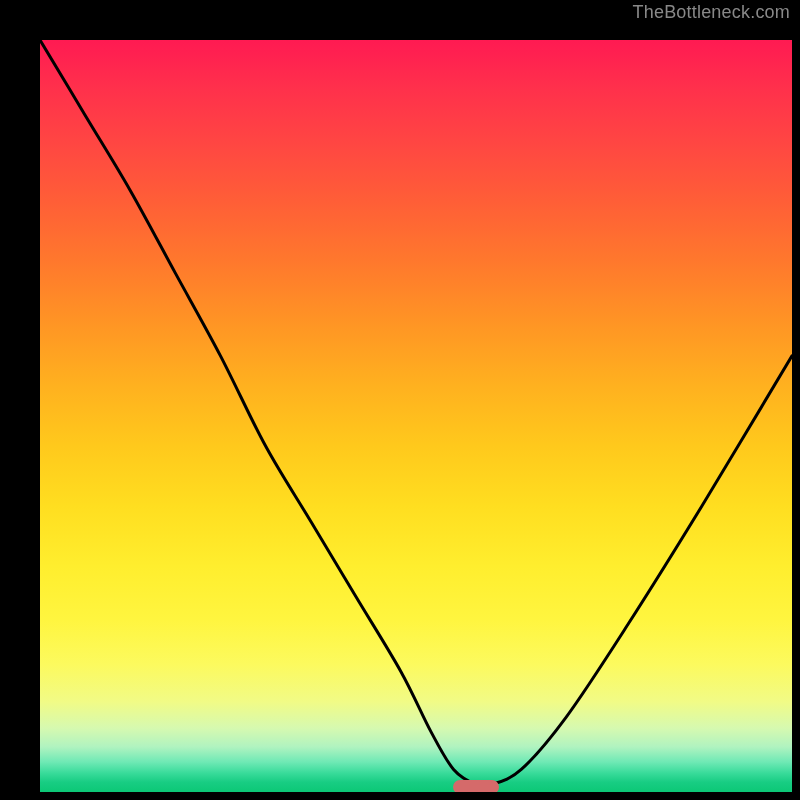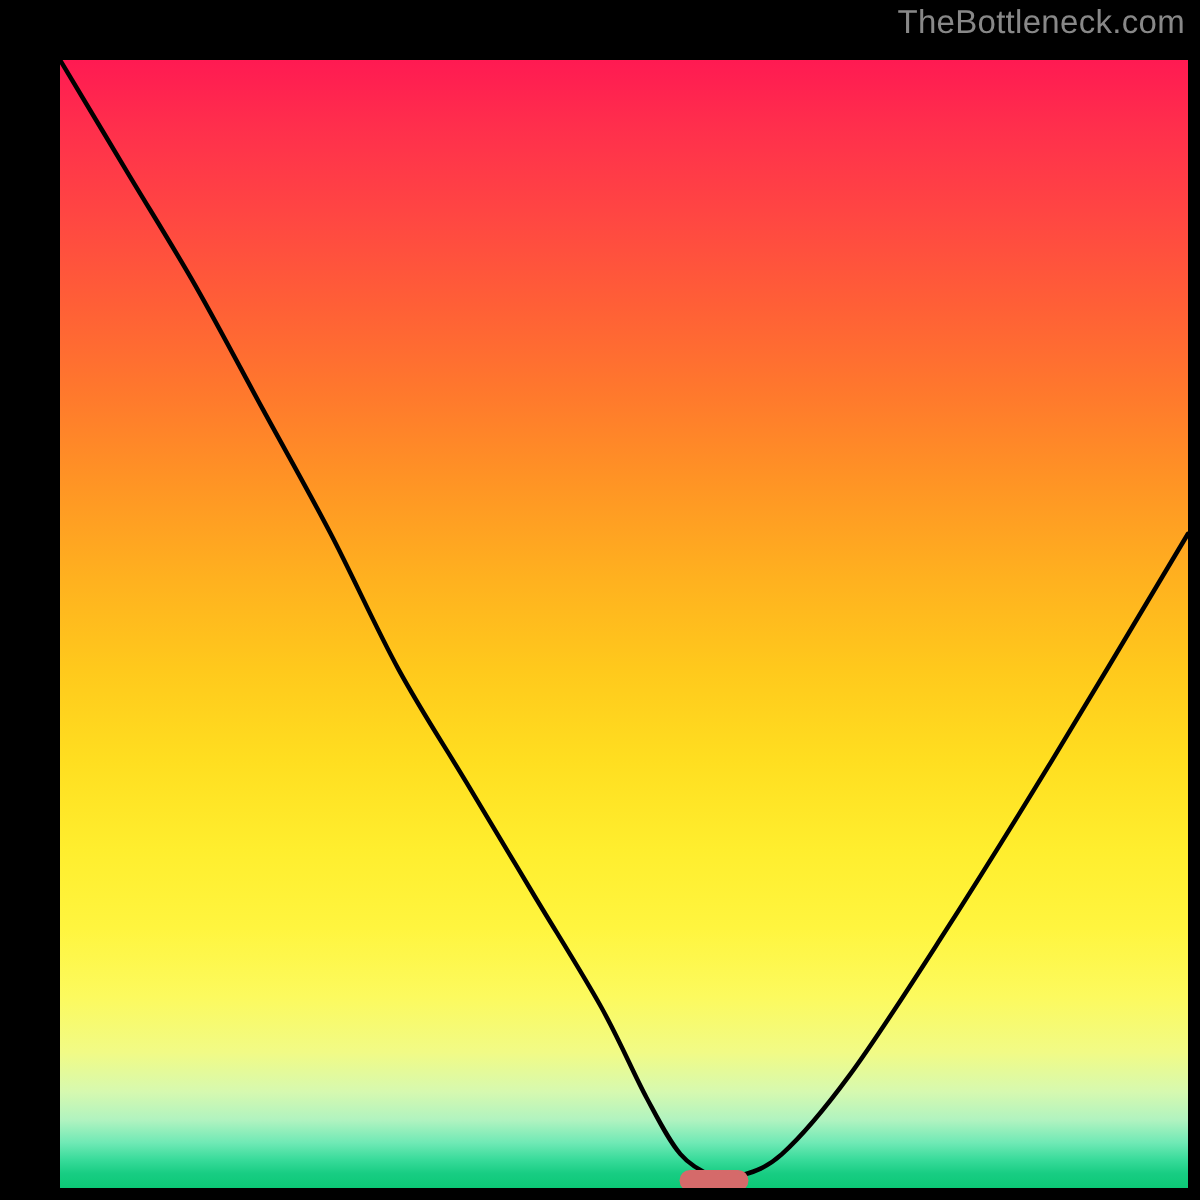--- a/index.html
+++ b/index.html
@@ -52,21 +52,21 @@
       #6fe9b5 96%,
       #38db9a 97.5%,
       #18cd83 98.7%,
       #0cc876 100%);
   }
   .watermark {
     position: absolute;
     top: 2px;
     right: 10px;
     color: #888;
-    font-size: 22px;
+    font-size: 18px;
     letter-spacing: 0.2px;
     z-index: 5;
   }
   svg.curve {
     position: absolute;
     left: 0;
     top: 0;
     width: 100%;
     height: 100%;
     z-index: 3;

